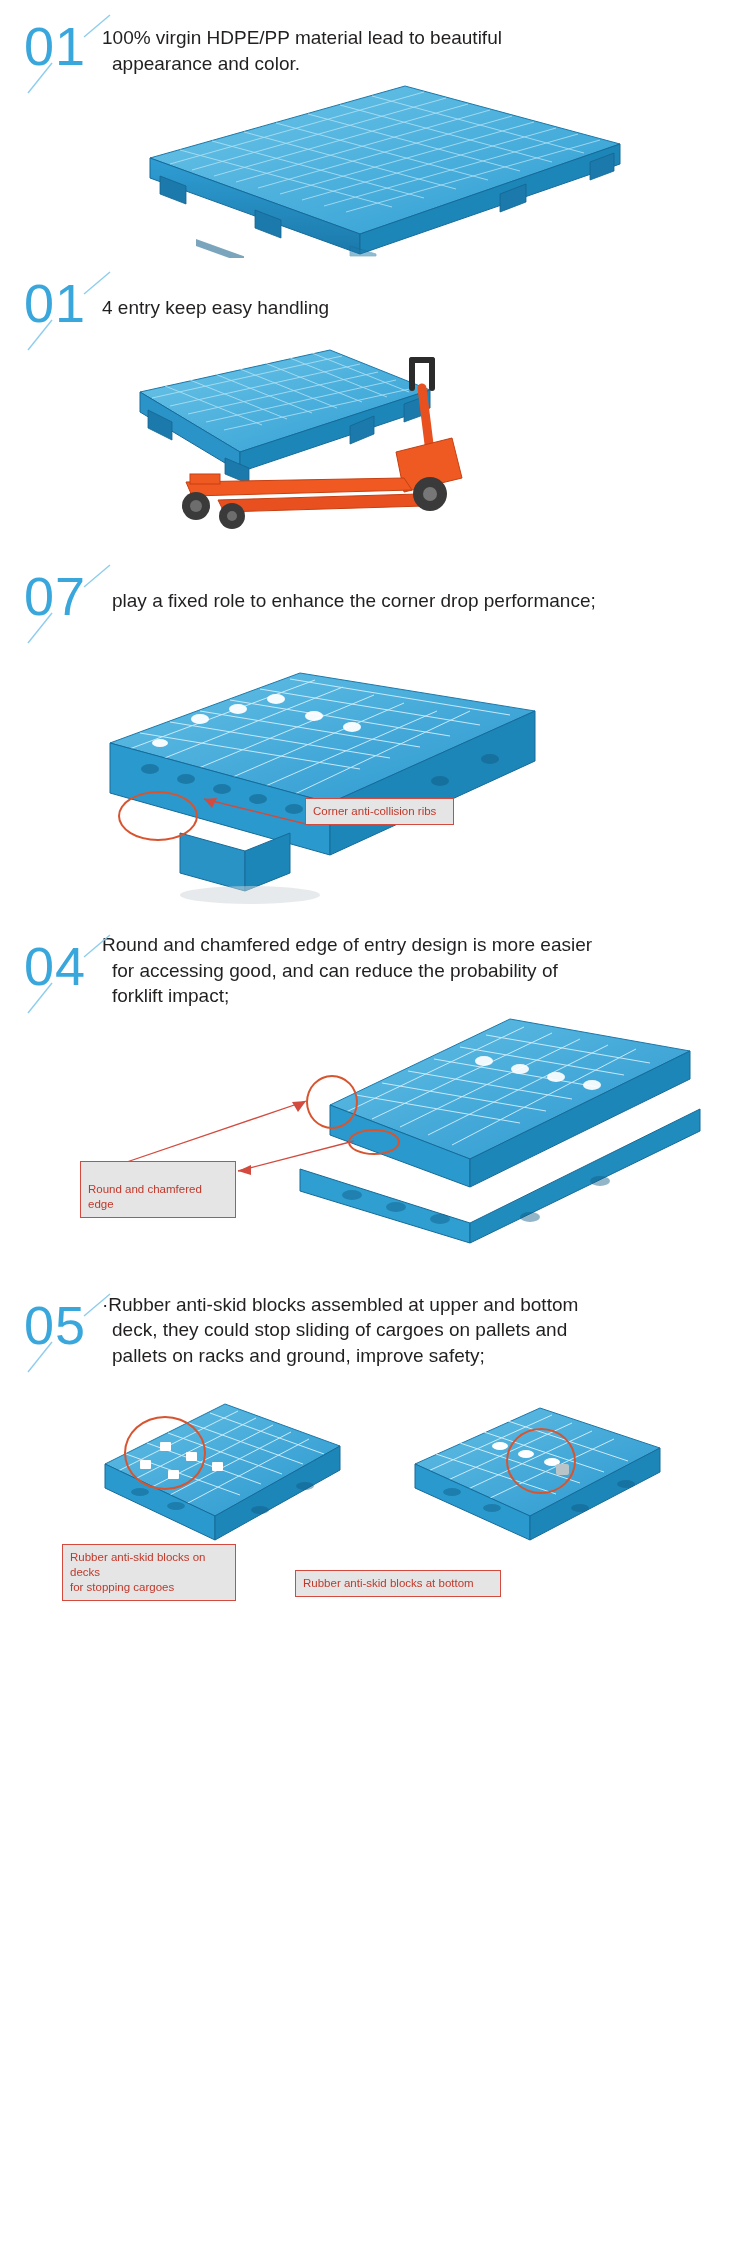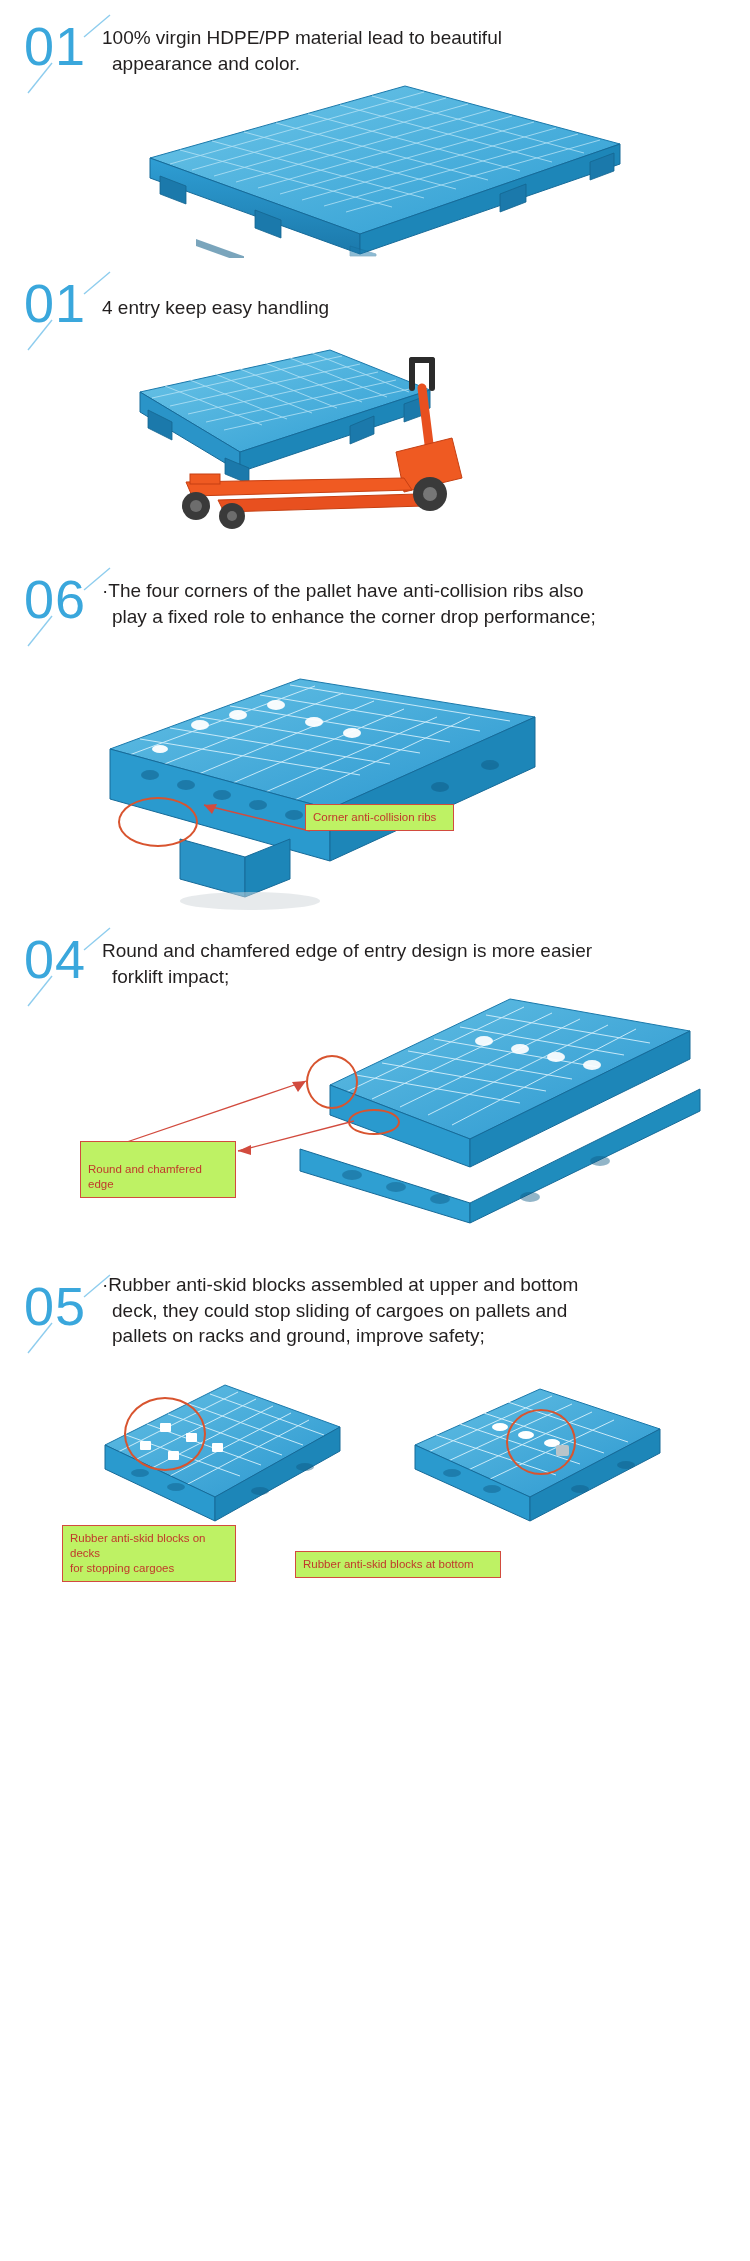--- a/index.html
+++ b/index.html
@@ -71,21 +71,21 @@
   }
 
   
   .art {
     position: relative;
     width: 750px;
   }
   .callout-box {
     position: absolute;
     border: 1px solid #d24b3e;
-    background: #bef264;
+    background: #e5e5e5;
     color: #c0392b;
     font-size: 11.5px;
     line-height: 15px;
     padding: 5px 7px;
     font-family: "Liberation Sans", sans-serif;
     white-space: pre-line;
   }
   .ellipse {
     position: absolute;
     border: 2px solid #d8542f;
@@ -255,30 +255,29 @@
         <ellipse cx="430" cy="164" rx="17" ry="17" fill="#3a3a3a"></ellipse>
         <ellipse cx="430" cy="164" rx="7" ry="7" fill="#777"></ellipse>
       </svg>
     </div>
     <div class="spacer-md"></div>
   </div>
 
   <div class="section sec3">
     <div class="head">
       <div class="num">
-        <span>06</span>
+        <span>07</span>
         <svg class="tick" viewBox="0 0 30 26">
           <path d="M2 24 L28 2" stroke="#8ecdee" stroke-width="1.4" fill="none"></path>
         </svg>
         <svg class="slash" viewBox="0 0 30 34">
           <path d="M2 32 L26 2" stroke="#8ecdee" stroke-width="1.4" fill="none"></path>
         </svg>
       </div>
       <div class="desc">
-        <span class="ind">·The four corners of the pallet have anti-collision ribs also</span>
         <span class="ind" style="padding-left:10px">play a fixed role to enhance the corner drop performance;</span>
       </div>
     </div>
 
     <div class="art">
       <svg width="750" height="300" viewBox="0 0 750 300">
         <defs>
           <linearGradient id="cd3" x1="0" y1="0" x2="1" y2="1">
             <stop offset="0" stop-color="#64c0e5"></stop>
             <stop offset="1" stop-color="#2b97cf"></stop>
@@ -351,20 +350,21 @@
         <span>04</span>
         <svg class="tick" viewBox="0 0 30 26">
           <path d="M2 24 L28 2" stroke="#8ecdee" stroke-width="1.4" fill="none"></path>
         </svg>
         <svg class="slash" viewBox="0 0 30 34">
           <path d="M2 32 L26 2" stroke="#8ecdee" stroke-width="1.4" fill="none"></path>
         </svg>
       </div>
       <div class="desc">
         <span class="ind">Round and chamfered edge of entry design is more easier</span>
+        <span class="ind" style="padding-left:10px">for accessing good, and can reduce the probability of</span>
         <span class="ind" style="padding-left:10px">forklift impact;</span>
       </div>
     </div>
 
     <div class="art">
       <svg width="750" height="240" viewBox="0 0 750 240">
         <defs>
           <linearGradient id="cd4" x1="0" y1="0" x2="1" y2="1">
             <stop offset="0" stop-color="#63bfe4"></stop>
             <stop offset="1" stop-color="#2b97cf"></stop>

